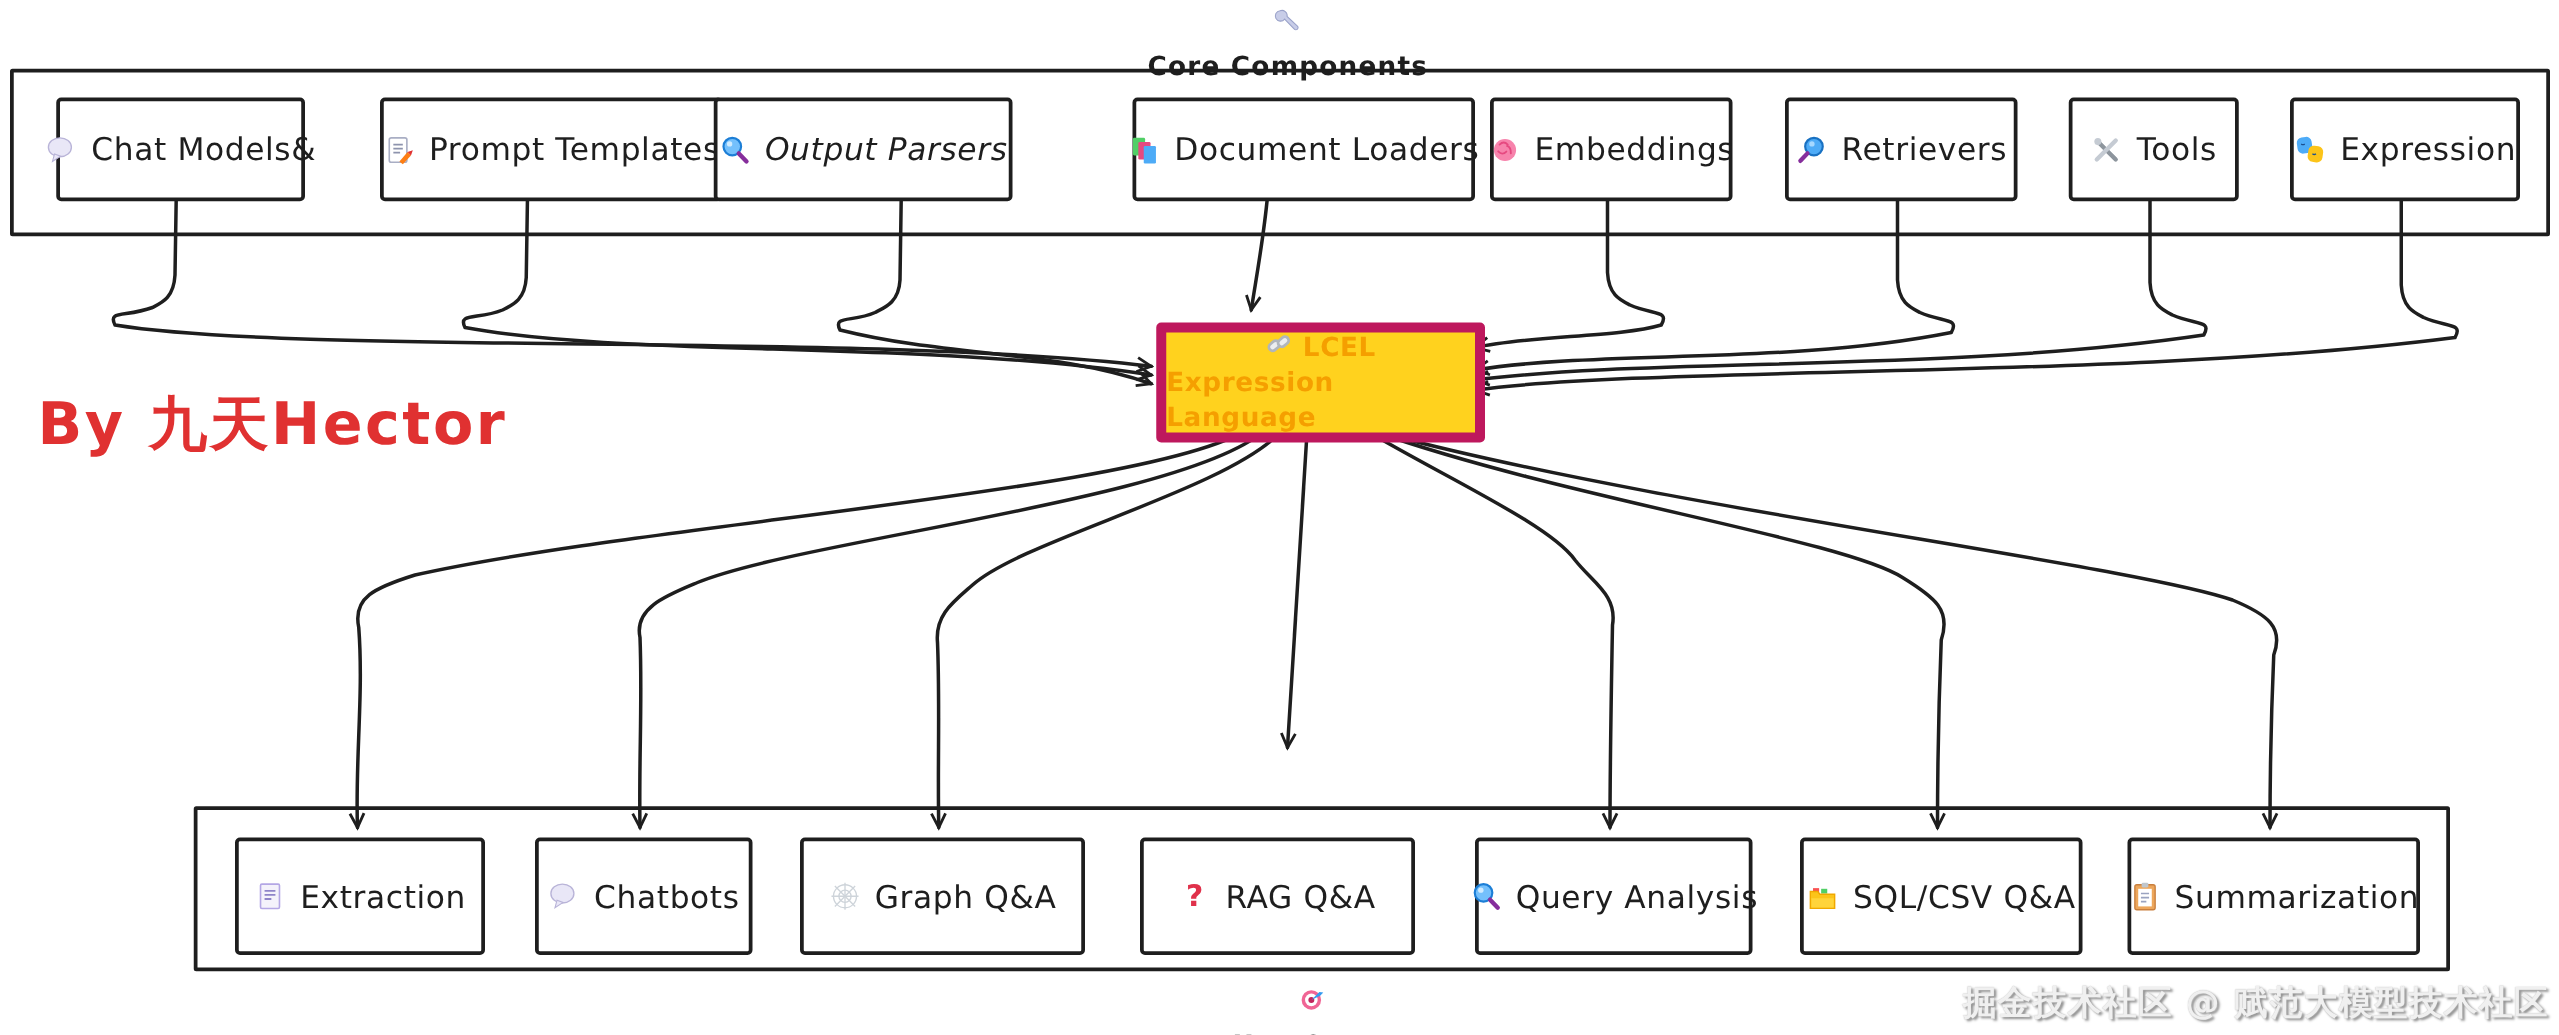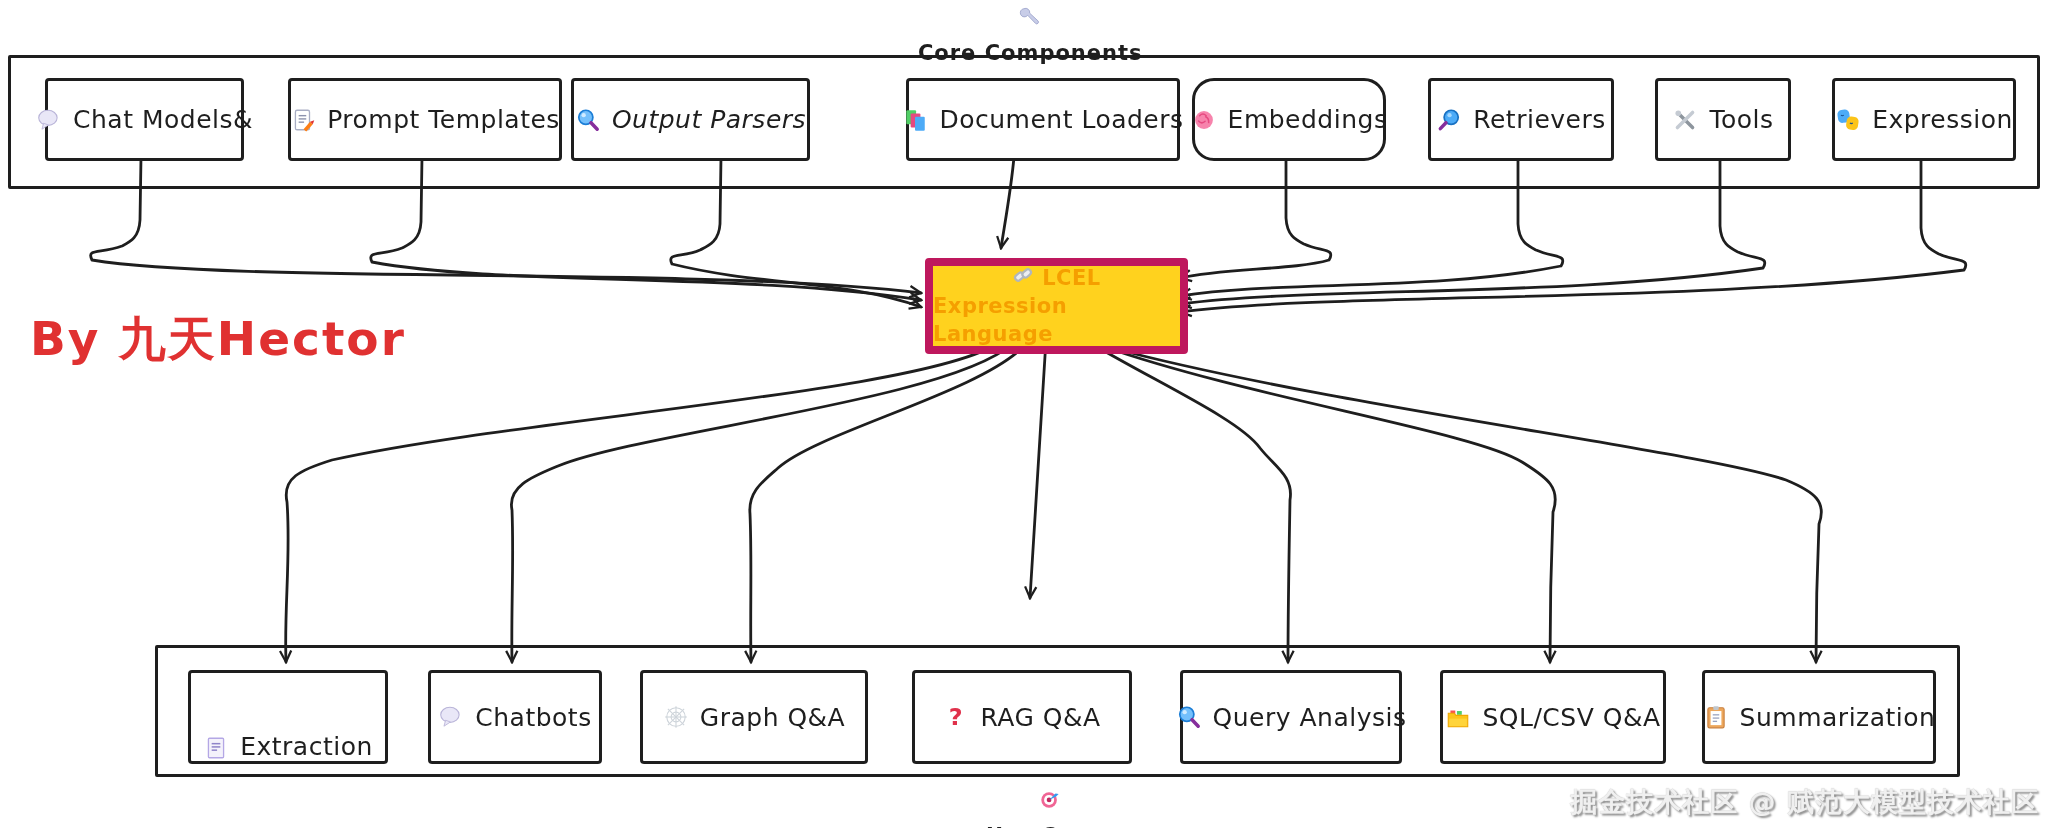--- a/index.html
+++ b/index.html
@@ -90,21 +90,21 @@
   <div class="cbox row-top" style="left:45px;width:193px;">
     <span class="icon">
       <svg width="26" height="26" viewBox="0 0 24 24">
           <ellipse cx="11" cy="10" rx="8.5" ry="7" fill="#e9e7f7" stroke="#b9b4d8" stroke-width="1"></ellipse>
           <path d="M7 15 L5.5 20.5 L11.5 16.6 Z" fill="#e9e7f7" stroke="#b9b4d8" stroke-width="0.8"></path>
         </svg>
     </span>
     <span>Chat Models&amp;</span>
   </div>
 
-  <div class="cbox row-top" style="left:288px;width:268px;">
+  <div class="cbox row-top" style="left:304px;width:268px;">
     <span class="icon">
       <svg width="26" height="26" viewBox="0 0 24 24">
           <rect x="5" y="3" width="13" height="18" rx="1.5" fill="#fff" stroke="#a9aec4" stroke-width="1.2"></rect>
           <line x1="8" y1="8" x2="15" y2="8" stroke="#8d93ad" stroke-width="1.3"></line>
           <line x1="8" y1="11" x2="15" y2="11" stroke="#8d93ad" stroke-width="1.3"></line>
           <line x1="8" y1="14" x2="13" y2="14" stroke="#8d93ad" stroke-width="1.3"></line>
           <path d="M12.5 20.5 L18.5 13.5 L21 16 L15 22.5 Z" fill="#fd7e14"></path>
           <path d="M18.5 13.5 L21 16 L22.4 12.2 Z" fill="#e03131"></path>
         </svg>
     </span>
@@ -126,21 +126,21 @@
     <span class="icon">
       <svg width="26" height="26" viewBox="0 0 24 24">
           <rect x="4" y="3" width="9" height="13" rx="1" fill="#51cf66"></rect>
           <rect x="8" y="6" width="9" height="13" rx="1" fill="#e64980"></rect>
           <rect x="12" y="9" width="9" height="13" rx="1" fill="#4dabf7"></rect>
         </svg>
     </span>
     <span>Document Loaders</span>
   </div>
 
-  <div class="cbox row-top" style="left:1192px;width:188px;border-radius:22px;">
+  <div class="cbox row-top" style="left:1192px;width:188px;">
     <span class="icon">
       <svg width="26" height="26" viewBox="0 0 24 24">
           <circle cx="12" cy="12" r="8.2" fill="#f783ac"></circle>
           <path d="M8 8 q3 -3 6 0 M7 13 q3 3.2 6 .2 M13.5 9 q3 1 2.8 5.4" stroke="#e64980" stroke-width="1.4" fill="none" stroke-linecap="round"></path>
         </svg>
     </span>
     <span>Embeddings</span>
   </div>
 
   <div class="cbox row-top" style="left:1428px;width:180px;">
@@ -186,21 +186,21 @@
       </span>
       <span>LCEL</span>
     </div>
     <div class="l2">Expression Language</div>
   </div>
 
   <div id="author">By 九天Hector</div>
 
   <div class="frame" style="left:155px;top:645px;width:1799px;height:126px;"></div>
 
-  <div class="cbox row-bottom" style="left:188px;width:194px;align-items:flex-end;">
+  <div class="cbox row-bottom" style="left:188px;width:194px;">
     <span class="icon">
       <svg width="26" height="26" viewBox="0 0 24 24">
           <rect x="5" y="3" width="14" height="18" rx="1" fill="#f4f2fb" stroke="#b4a7e5" stroke-width="1.2"></rect>
           <line x1="8" y1="8" x2="16" y2="8" stroke="#8f84c9" stroke-width="1.4"></line>
           <line x1="8" y1="11" x2="16" y2="11" stroke="#8f84c9" stroke-width="1.4"></line>
           <line x1="8" y1="14" x2="13" y2="14" stroke="#8f84c9" stroke-width="1.4"></line>
         </svg>
     </span>
     <span>Extraction</span>
   </div>

